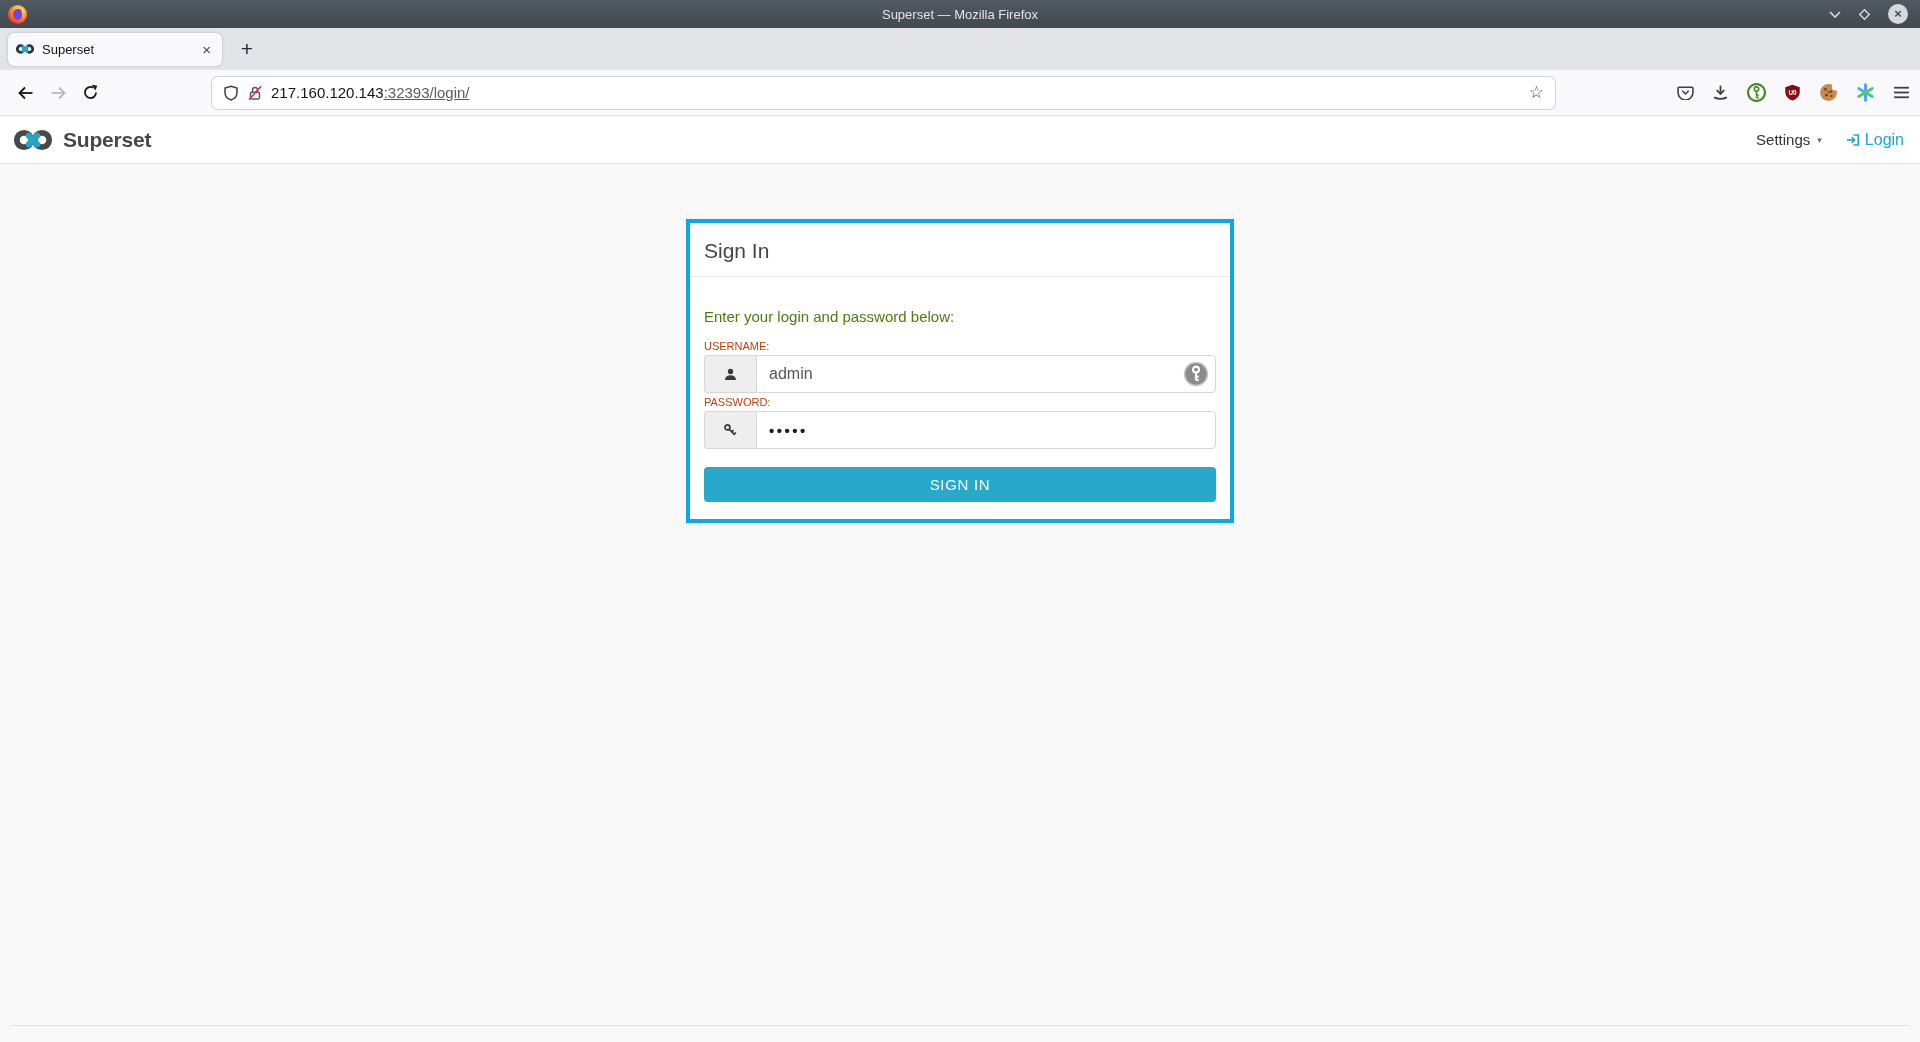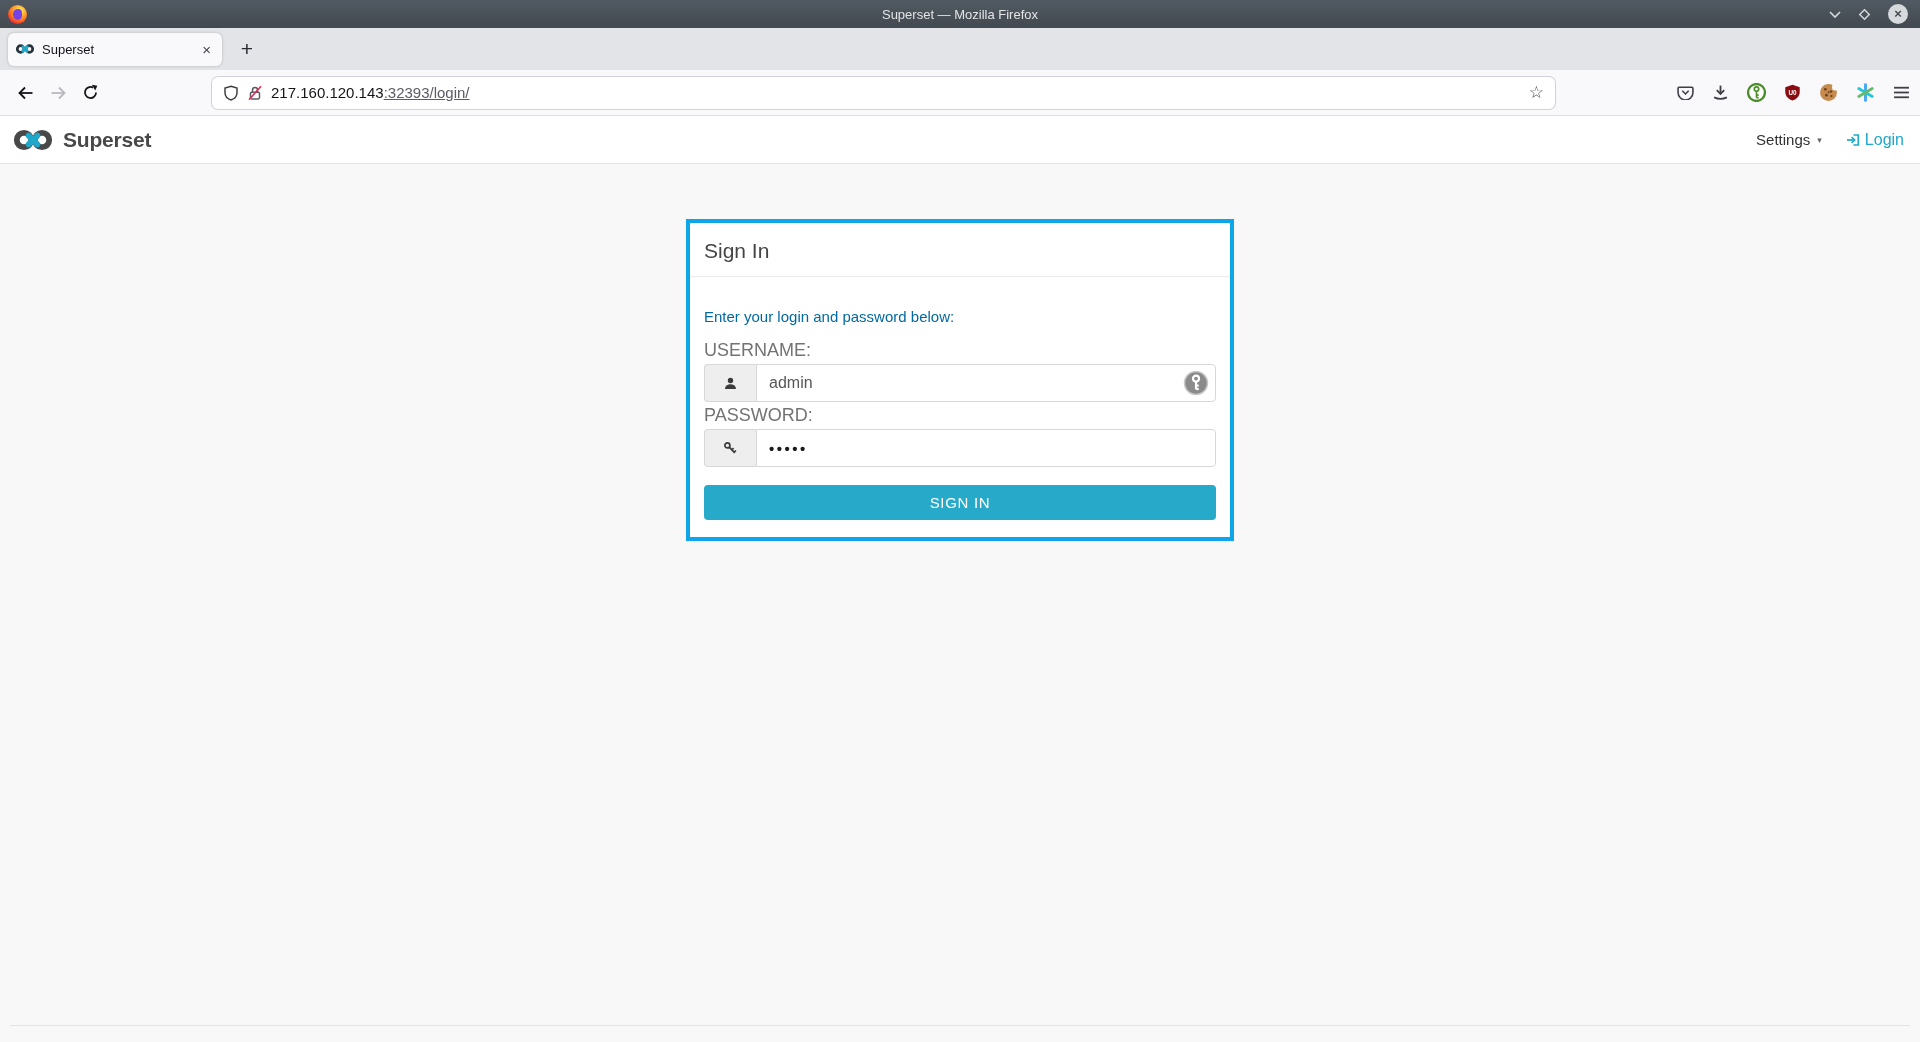--- a/index.html
+++ b/index.html
@@ -85,22 +85,22 @@
   
   .page { flex: 1; display: flex; flex-direction: column; background: #F8F8F8; }
   .panel {
     width: 548px; margin: 55px auto 0; background: #FFFFFF; border: 4px solid #0ea5e9;
   }
   .panel-header {
     padding: 16px 14px 13px; border-bottom: 1px solid #EBEBEB;
     font-size: 21px; color: #454545;
   }
   .panel-body { padding: 14px 14px 17px; }
-  .intro-text { font-size: 15px; color: #0369a1; margin: 17px 0 15px; }
-  .field-label { font-size: 18px; color: #737373; margin: 3px 0 3px; }
+  .intro-text { font-size: 15px; color: #4d7c0f; margin: 17px 0 15px; }
+  .field-label { font-size: 11px; color: #c2410c; margin: 3px 0 3px; }
   .input-group { display: flex; height: 38px; position: relative; }
   .input-addon {
     width: 52px; flex: 0 0 52px; background: #EEEEEE;
     border: 1px solid #D7D7D7; border-right: 0; border-radius: 4px 0 0 4px;
     display: flex; align-items: center; justify-content: center;
   }
   .text-input {
     flex: 1; min-width: 0; border: 1px solid #D7D7D7; border-radius: 0 4px 4px 0;
     font-family: "Liberation Sans", "DejaVu Sans", sans-serif;
     font-size: 16px; color: #56565A; padding: 8px 12px; outline: none; background: #FFF;

